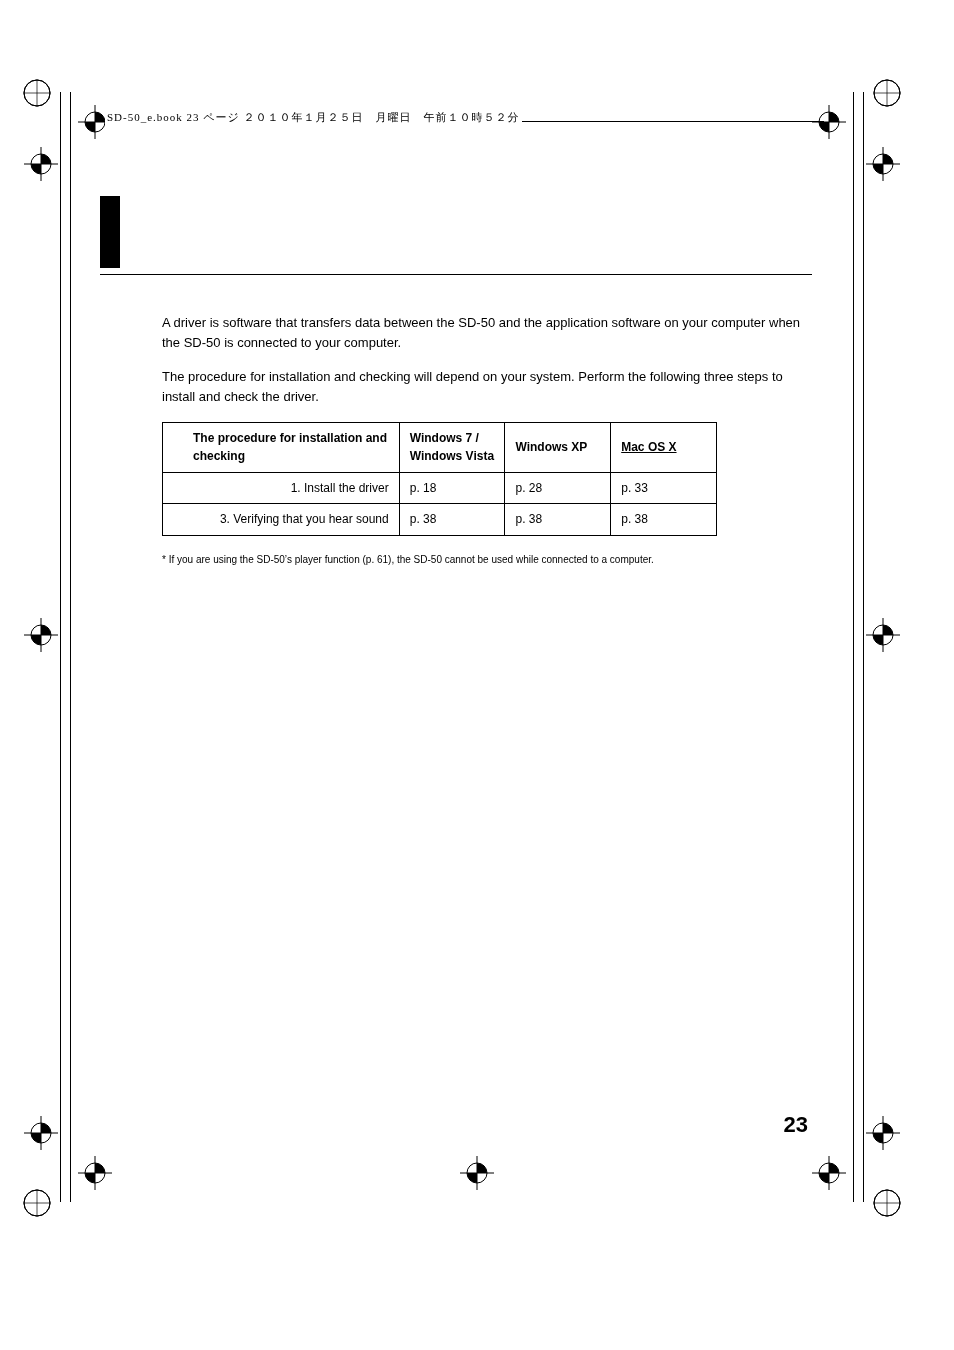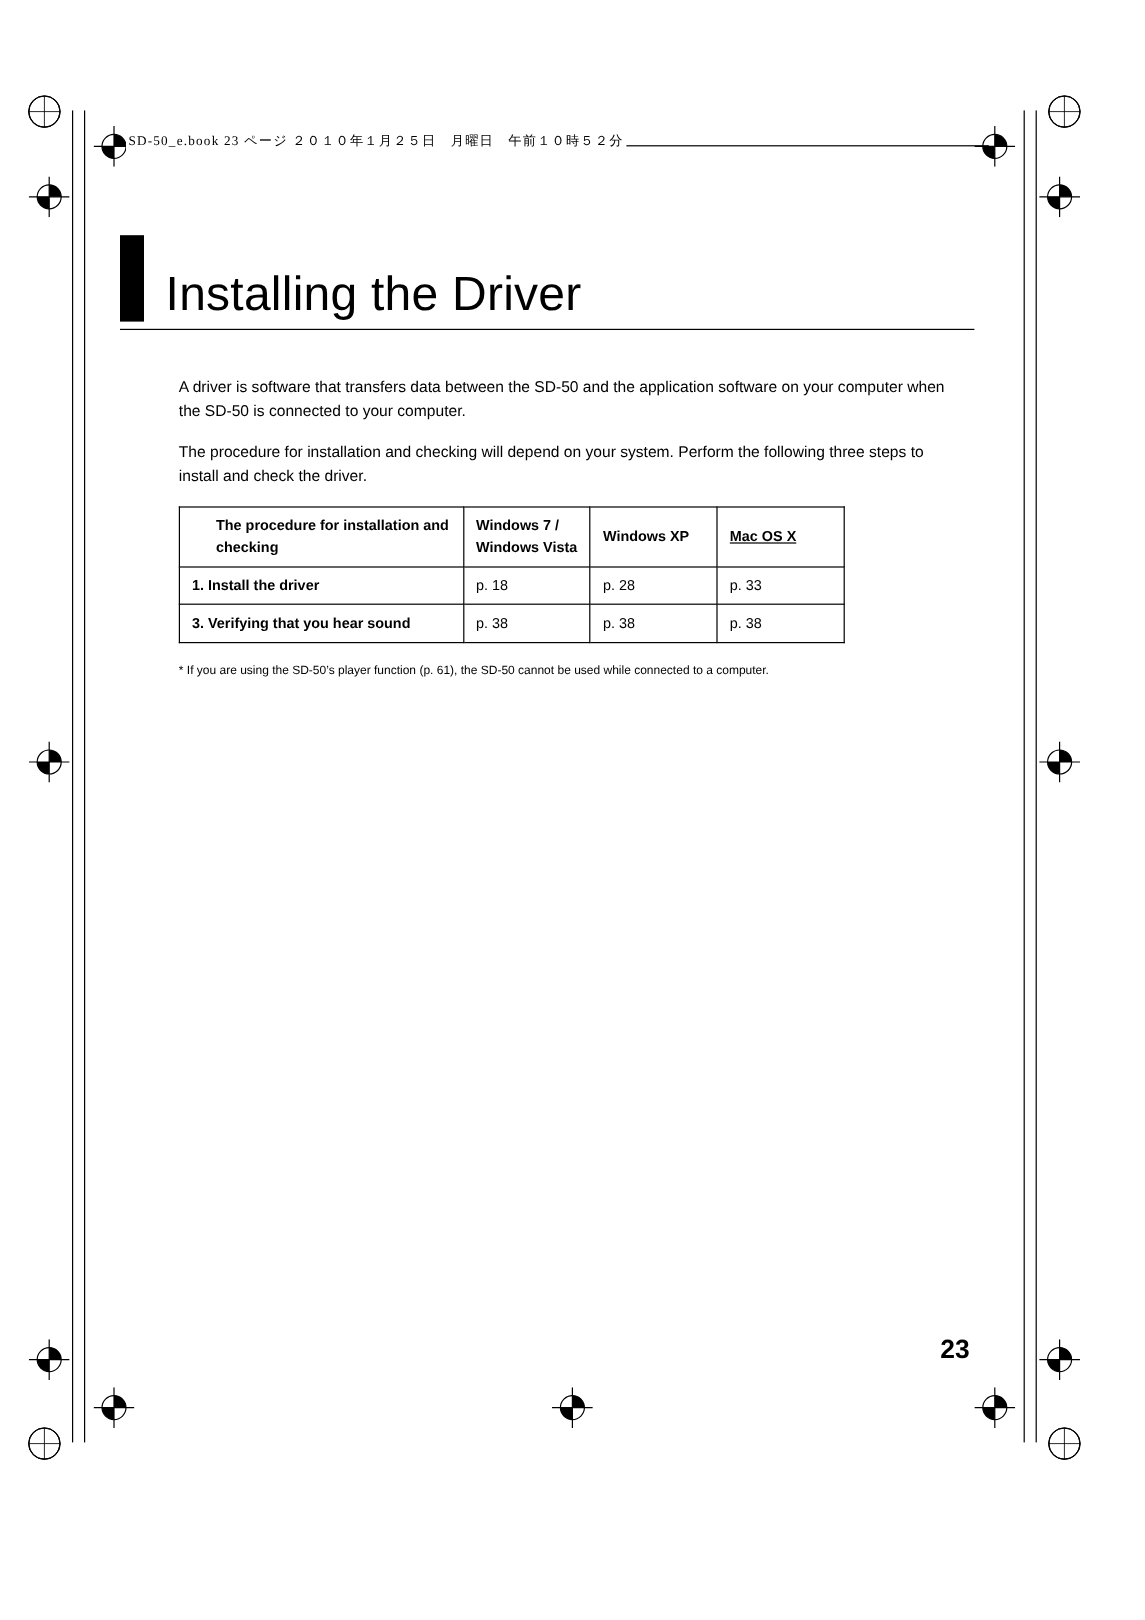--- a/index.html
+++ b/index.html
@@ -23,31 +23,31 @@
   .hdr-line { position:absolute; top:121px; left:100px; right:100px; height:1px; background:#000; }
   .hdr-text { position:absolute; top:110px; left:105px; font-size:11px; font-family: "MS Mincho","Hiragino Mincho ProN",serif; letter-spacing:1px; background:#fff; padding:0 2px; }
 
   
   .content { position:absolute; top:196px; left:100px; right:112px; }
 
   .title-row { display:flex; align-items:flex-end; border-bottom:1px solid #000; padding-bottom:6px; }
   .title-bar { width:20px; height:72px; background:#000; margin-right:18px; }
   .title-text { font-size:40px; font-weight:400; letter-spacing:0.2px; }
 
-  .body { margin-top:38px; margin-left:49px; margin-right:8px; font-size:13px; line-height:1.55; }
+  .body { margin-top:38px; margin-left:62px; margin-right:8px; font-size:13px; line-height:1.55; }
   .para { margin-bottom:14px; }
 
   table.proc { border-collapse:collapse; width:555px; margin-top:8px; margin-bottom:16px; }
   table.proc th, table.proc td { border:1px solid #000; padding:6px 10px; font-size:12px; text-align:left; vertical-align:middle; }
   table.proc th { font-weight:700; }
   table.proc .c0 { width:235px;padding-left:30px; }
   table.proc .c1 { width:105px; }
   table.proc .c2 { width:105px; }
   table.proc .c3 { width:105px;text-decoration:underline; }
-  table.proc tbody td:first-child { font-weight:700; }
+  table.proc tbody td:first-child { font-weight:400;text-align:right; }
 
   .note { font-size:10px; }
 
   .pagenum { position:absolute; bottom:212px; right:116px; font-size:22px; font-weight:700; }
 </style>
 </head>
 <body>
 
 <div class="page">
 
@@ -177,21 +177,20 @@
         <path d="M17 7 A10 10 0 0 1 27 17 L17 17 Z M17 27 A10 10 0 0 1 7 17 L17 17 Z" fill="#000"></path>
       </svg>
   </div>
 
   <div class="hdr-line"></div>
   <div class="hdr-text">SD-50_e.book  23 ページ  ２０１０年１月２５日　月曜日　午前１０時５２分</div>
 
   <div class="content">
     <div class="title-row">
       <div class="title-bar"></div>
-      <div class="title-text">Installing the Driver</div>
     </div>
 
     <div class="body">
       <p class="para">A driver is software that transfers data between the SD-50 and the application software on your computer when the SD-50 is connected to your computer.</p>
       <p class="para">The procedure for installation and checking will depend on your system. Perform the following three steps to install and check the driver.</p>
 
       <table class="proc">
         <thead>
           <tr>
             <th class="c0">The procedure for installation and checking</th>

